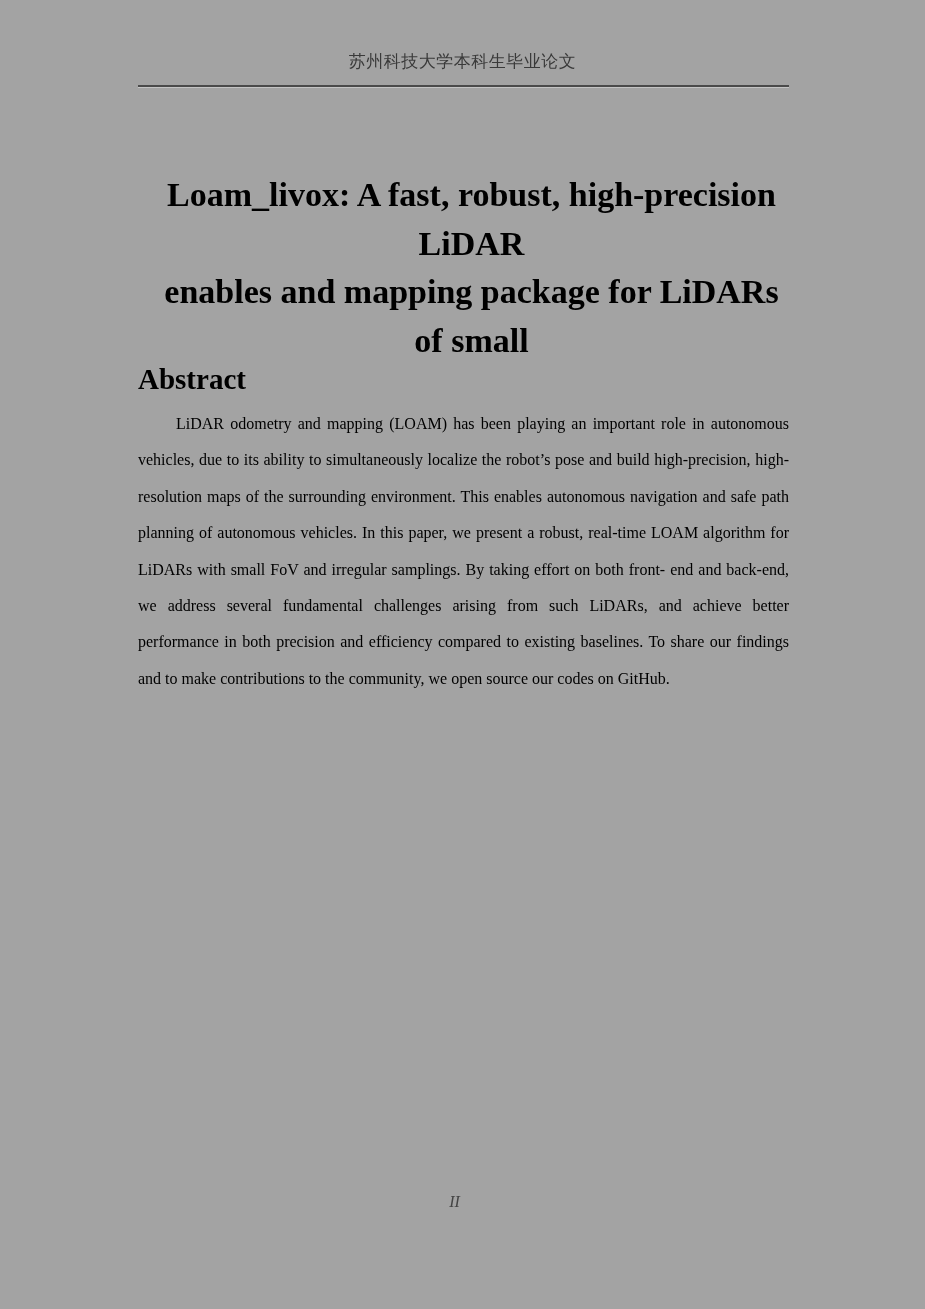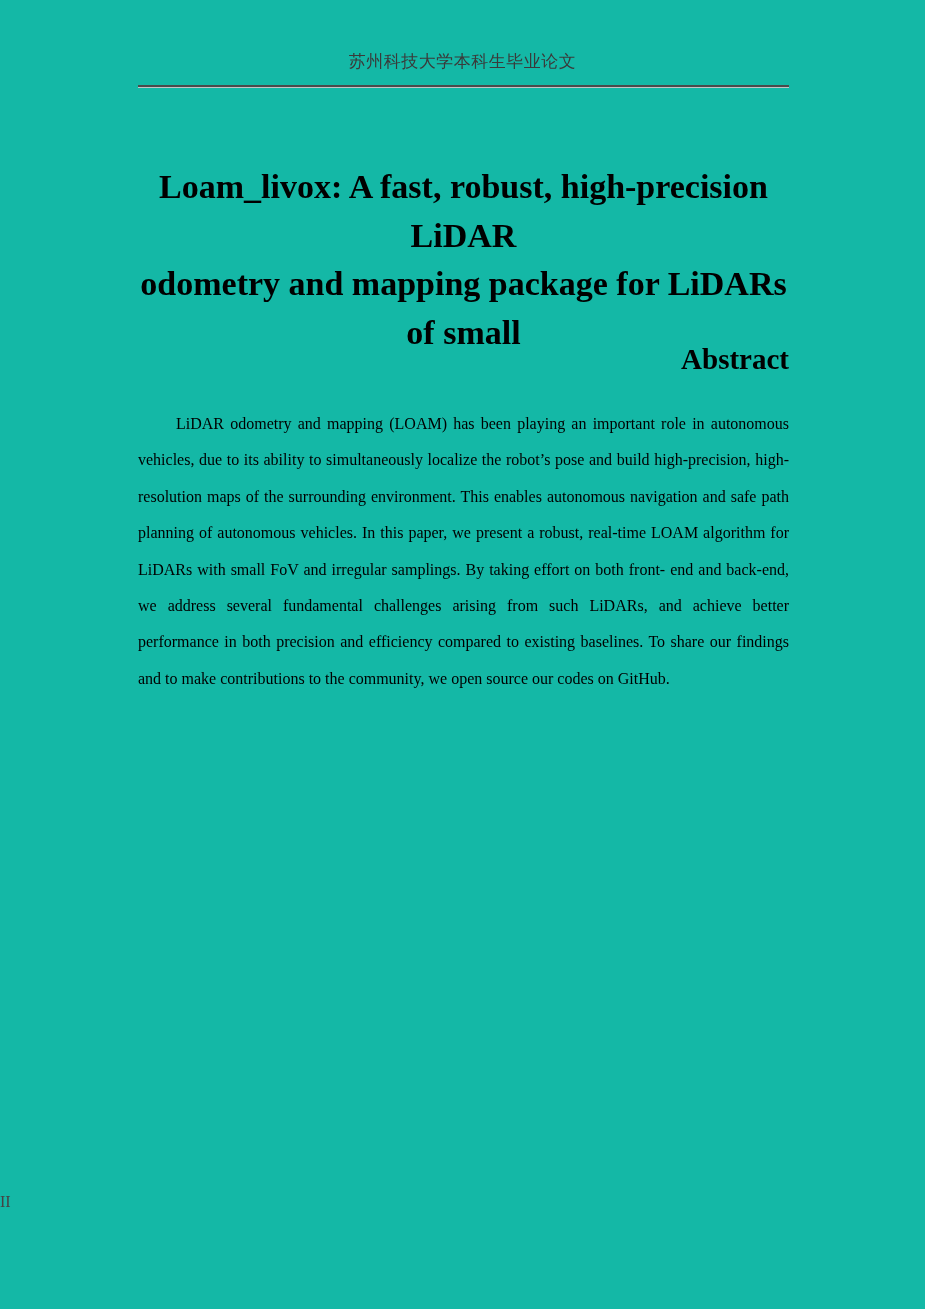--- a/index.html
+++ b/index.html
@@ -4,21 +4,21 @@
 <style>
   html, body {
     margin: 0;
     padding: 0;
     background: #ffffff;
   }
   .page {
     position: relative;
     width: 925px;
     height: 1309px;
-    background: #14b8a6;
+    background: #a3a3a3;
     font-family: "Liberation Serif", "DejaVu Serif", serif;
     color: #000000;
     overflow: hidden;
   }
   .header-text {
     position: absolute;
     top: 50px;
     left: 0;
     right: 0;
     text-align: center;
@@ -34,37 +34,37 @@
     width: 651px;
     height: 2px;
     background: #4a4a4a;
     box-shadow: 0 1px 0 #c4c4c4;
   }
   .thesis-title {
     position: absolute;
     top: 163px;
     left: 138px;
     width: 651px;
-    margin: 0;
+    margin: 8px;
     text-align: center;
     font-size: 34px;
     font-weight: bold;
     line-height: 48.5px;
     color: #000000;
   }
   .thesis-title .title-line {
     display: block;
   }
   .abstract-heading {
     position: absolute;
-    top: 342px;
+    top: 362px;
     left: 138px;
     width: 651px;
     margin: 0;
-    text-align: right;
+    text-align: left;
     font-size: 29px;
     font-weight: bold;
     line-height: 34px;
     color: #000000;
   }
   .abstract-body {
     position: absolute;
     top: 406px;
     left: 138px;
     width: 651px;
@@ -73,37 +73,39 @@
     line-height: 36.4px;
     text-align: justify;
     text-indent: 38px;
     color: #000000;
   }
   .page-number {
     position: absolute;
     top: 1192px;
     left: 0;
     right: 16px;
+    text-align: center;
     font-size: 16px;
     line-height: 20px;
     color: #444444;
+    font-style: italic;
   }
 </style>
 </head>
 <body>
 
 <div class="page">
 
   <div class="header-text">苏州科技大学本科生毕业论文</div>
 
   <div class="header-rule"></div>
 
   <h1 class="thesis-title">
     <span class="title-line">Loam_livox: A fast, robust, high-precision LiDAR</span>
-    <span class="title-line">odometry and mapping package for LiDARs of small</span>
+    <span class="title-line">enables and mapping package for LiDARs of small</span>
   </h1>
 
   <h2 class="abstract-heading">Abstract</h2>
 
   <p class="abstract-body">LiDAR odometry and mapping (LOAM) has been playing an important role in autonomous vehicles, due to its ability to simultaneously localize the robot’s pose and build high-precision, high-resolution maps of the surrounding environment. This enables autonomous navigation and safe path planning of autonomous vehicles. In this paper, we present a robust, real-time LOAM algorithm for LiDARs with small FoV and irregular samplings. By taking effort on both front- end and back-end, we address several fundamental challenges arising from such LiDARs, and achieve better performance in both precision and efficiency compared to existing baselines. To share our findings and to make contributions to the community, we open source our codes on GitHub.</p>
 
   <div class="page-number">II</div>
 
 </div>
 

